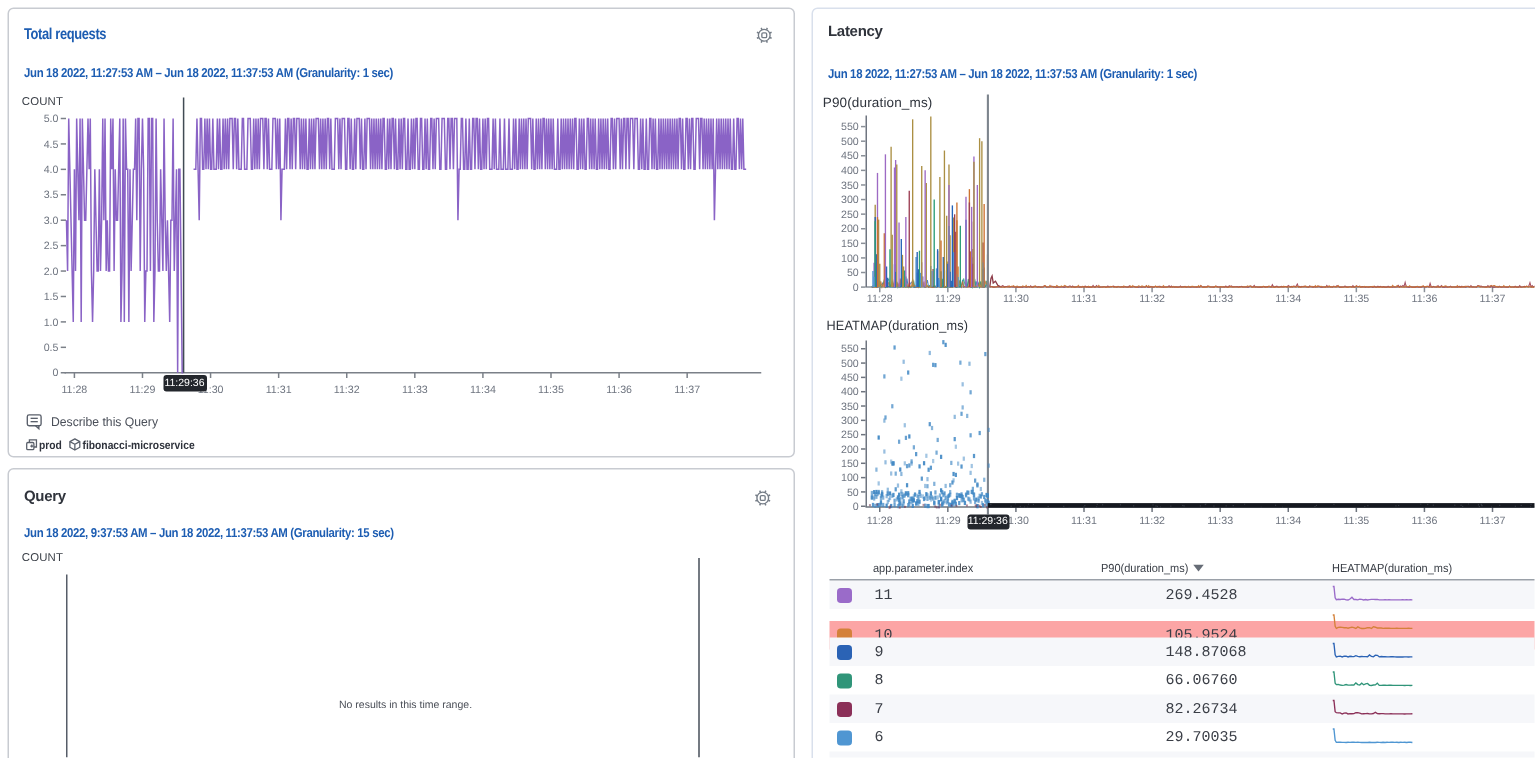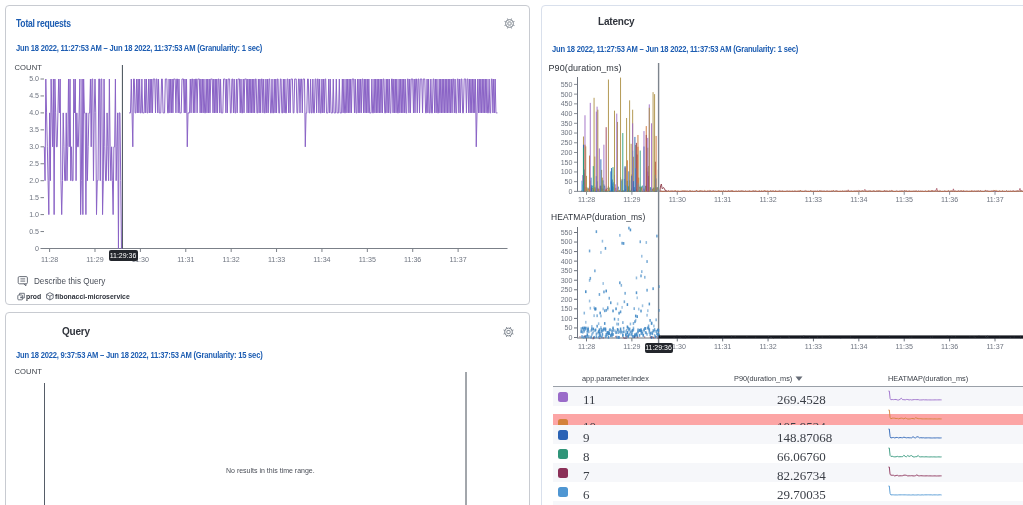--- a/index.html
+++ b/index.html
@@ -2,28 +2,28 @@
 <html><head><meta charset="utf-8"><style>
 * { margin:0; padding:0; box-sizing:border-box; }
 html,body { width:1023px; height:505px; background:#fff; overflow:hidden;
   font-family:"Liberation Sans", sans-serif; }
 .abs { position:absolute; }
 #gfx { position:absolute; left:0; top:0; z-index:5; }
 .axl { font-family:"Liberation Sans",sans-serif; font-size:7.1px; fill:#6f7580; }
 .panel { position:absolute; background:#fff; border:1px solid #c8cbd1; border-radius:4px; z-index:1; }
 .txt { position:absolute; z-index:6; white-space:nowrap; }
 .title1 { color:#1d5db2; font-weight:bold; font-size:10.5px; letter-spacing:-0.3px; transform:scaleX(0.82); transform-origin:0 0; }
-.titled { color:#30343c; font-weight:bold; font-size:10px; letter-spacing:-0.2px;margin-left:46px; }
+.titled { color:#30343c; font-weight:bold; font-size:10px; letter-spacing:-0.2px; }
 .sub { color:#1d5db2; font-weight:bold; font-size:8.6px; letter-spacing:-0.25px; transform:scaleX(0.885); transform-origin:0 0; }
 .lab { color:#3a3f47; font-size:7.6px; letter-spacing:0.1px; }
 .tooltip { position:absolute; background:#23262c; color:#fff; border-radius:2px;
   font-size:7px; text-align:center; z-index:8; line-height:11.5px; }
 .trow { position:absolute; left:553px; width:470px; height:19px; z-index:2; }
 .sw { position:absolute; left:4.5px; top:4.5px; width:10px; height:10px; border-radius:2.5px; }
-.tidx,.tval { position:absolute; top:5px; font-family:Liberation Serif, serif; font-size:13px; color:#3a3e46; }
+.tidx,.tval { position:absolute; top:5px; font-family:Liberation Mono, monospace; font-size:10px; color:#3a3e46; }
 .tidx { left:30px; }
 .tval { left:181px;margin-left:43px; }
 .thead { position:absolute; z-index:6; font-size:7.8px; color:#383d45; transform:scaleX(0.94); transform-origin:0 0; }
 .noresult { position:absolute; font-size:7px; color:#4a4e57; z-index:6; }
 </style></head>
 <body>
 <div class="panel" style="left:5px;top:5px;width:525px;height:300px"></div>
 <div class="panel" style="left:5px;top:312px;width:525px;height:250px"></div>
 <div class="panel" style="left:541px;top:5px;width:510px;height:560px;border-color:#d9e0ec"></div>
 

